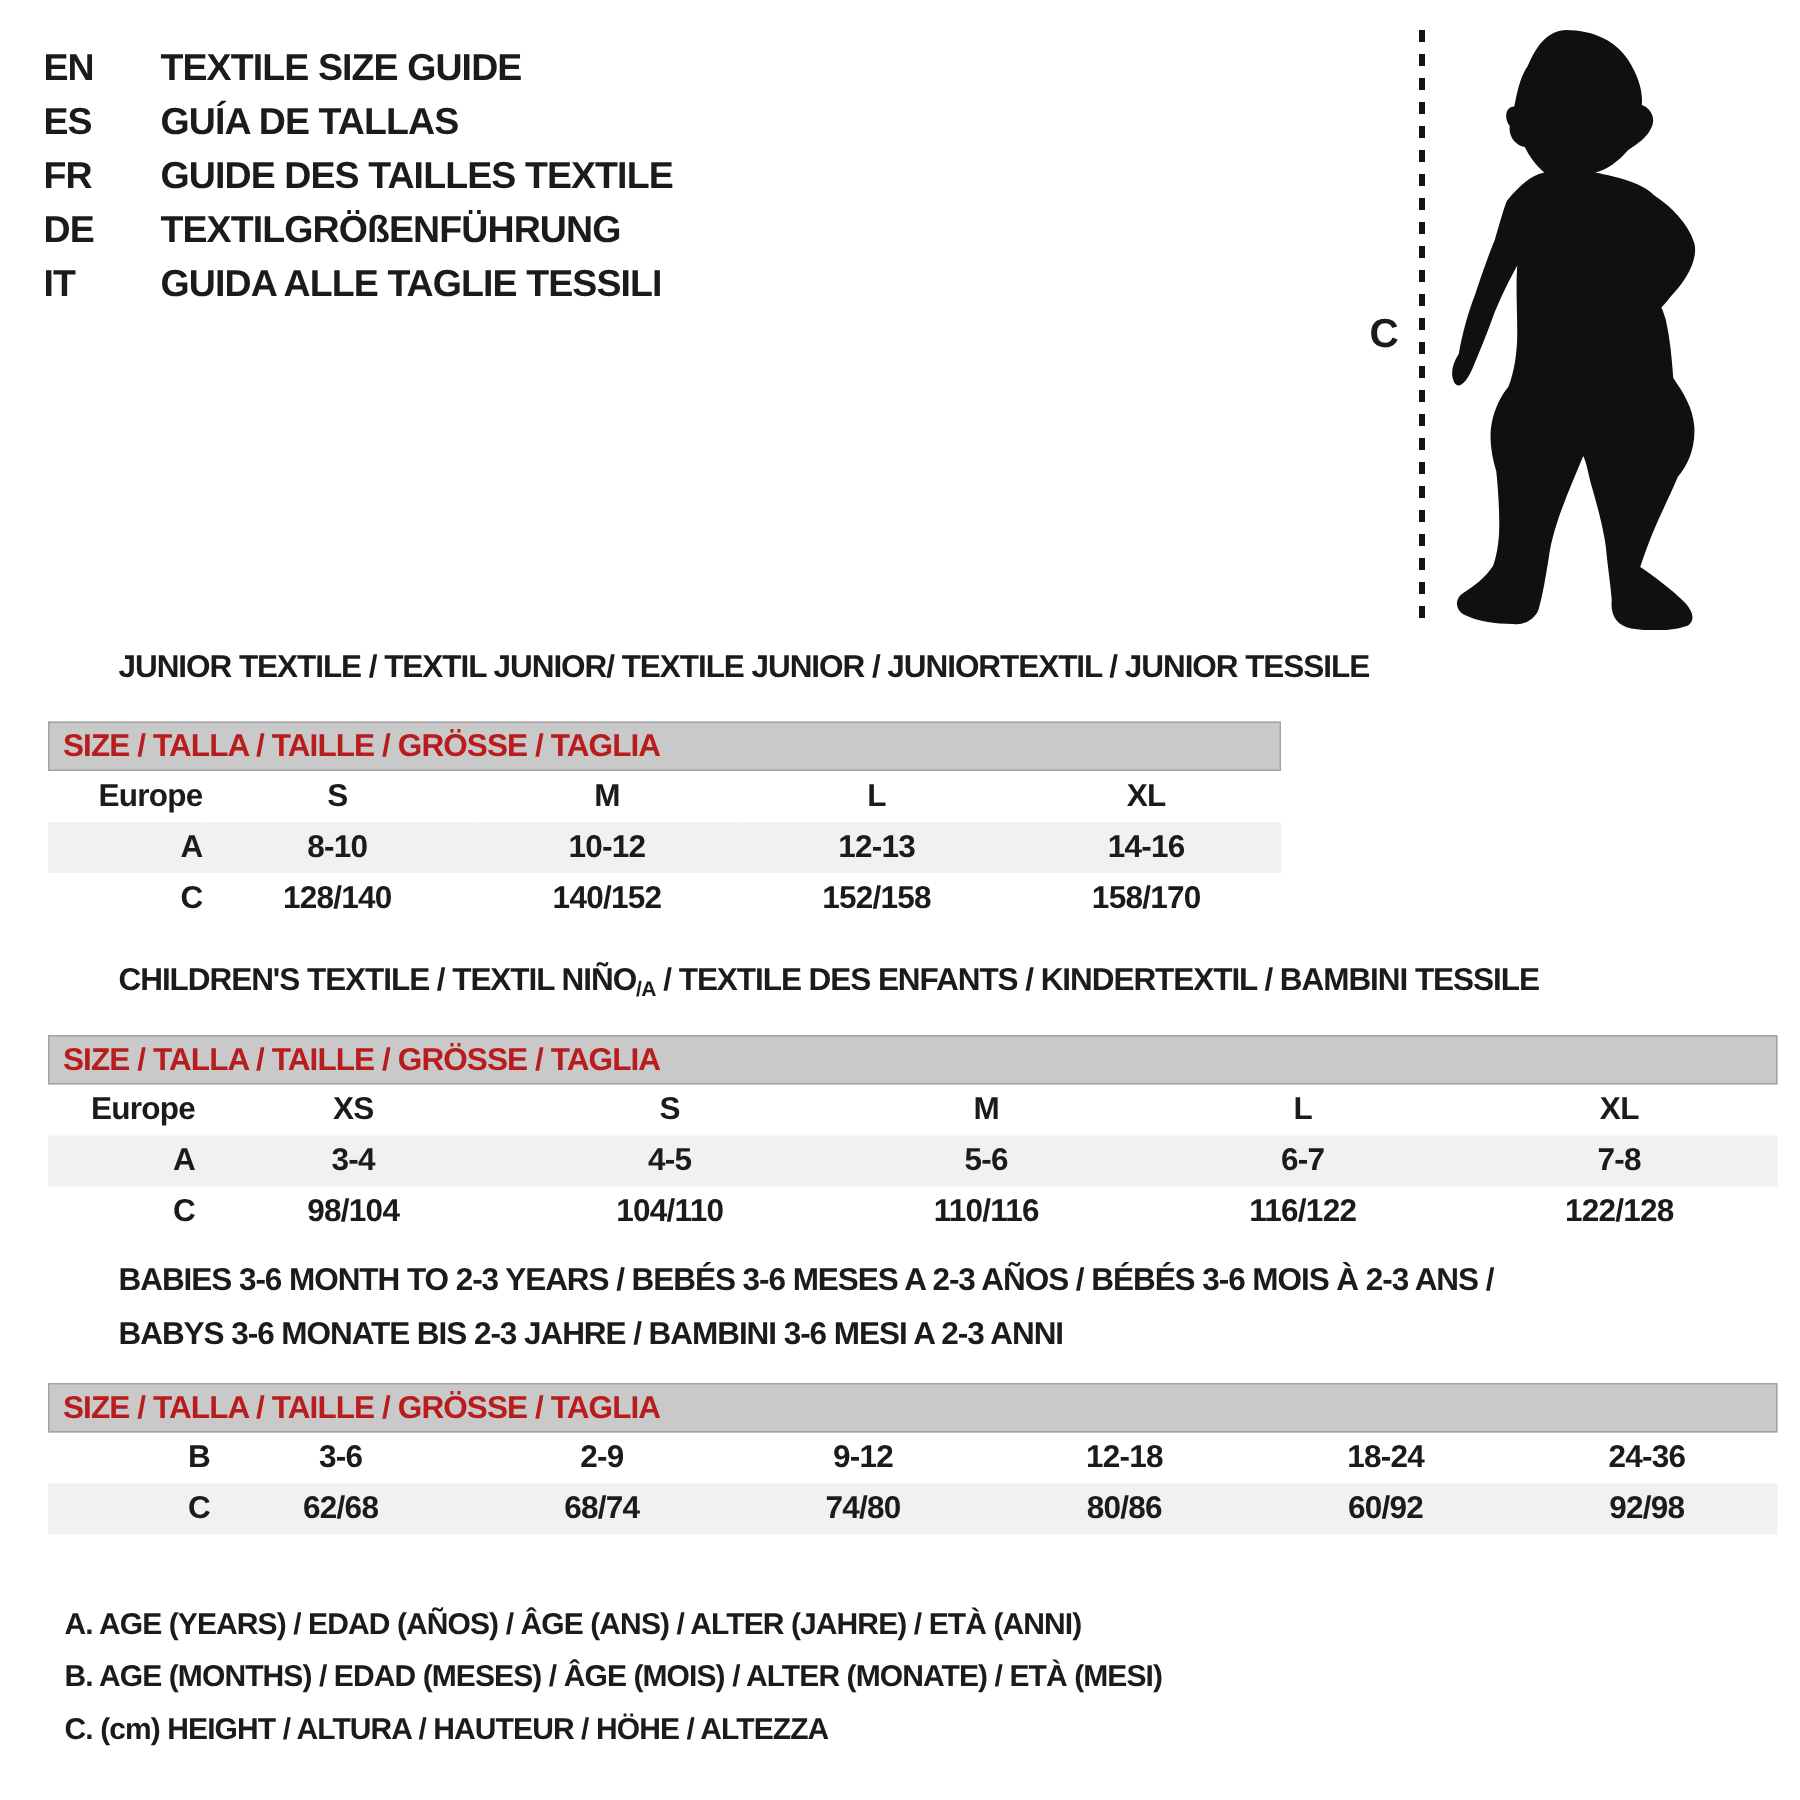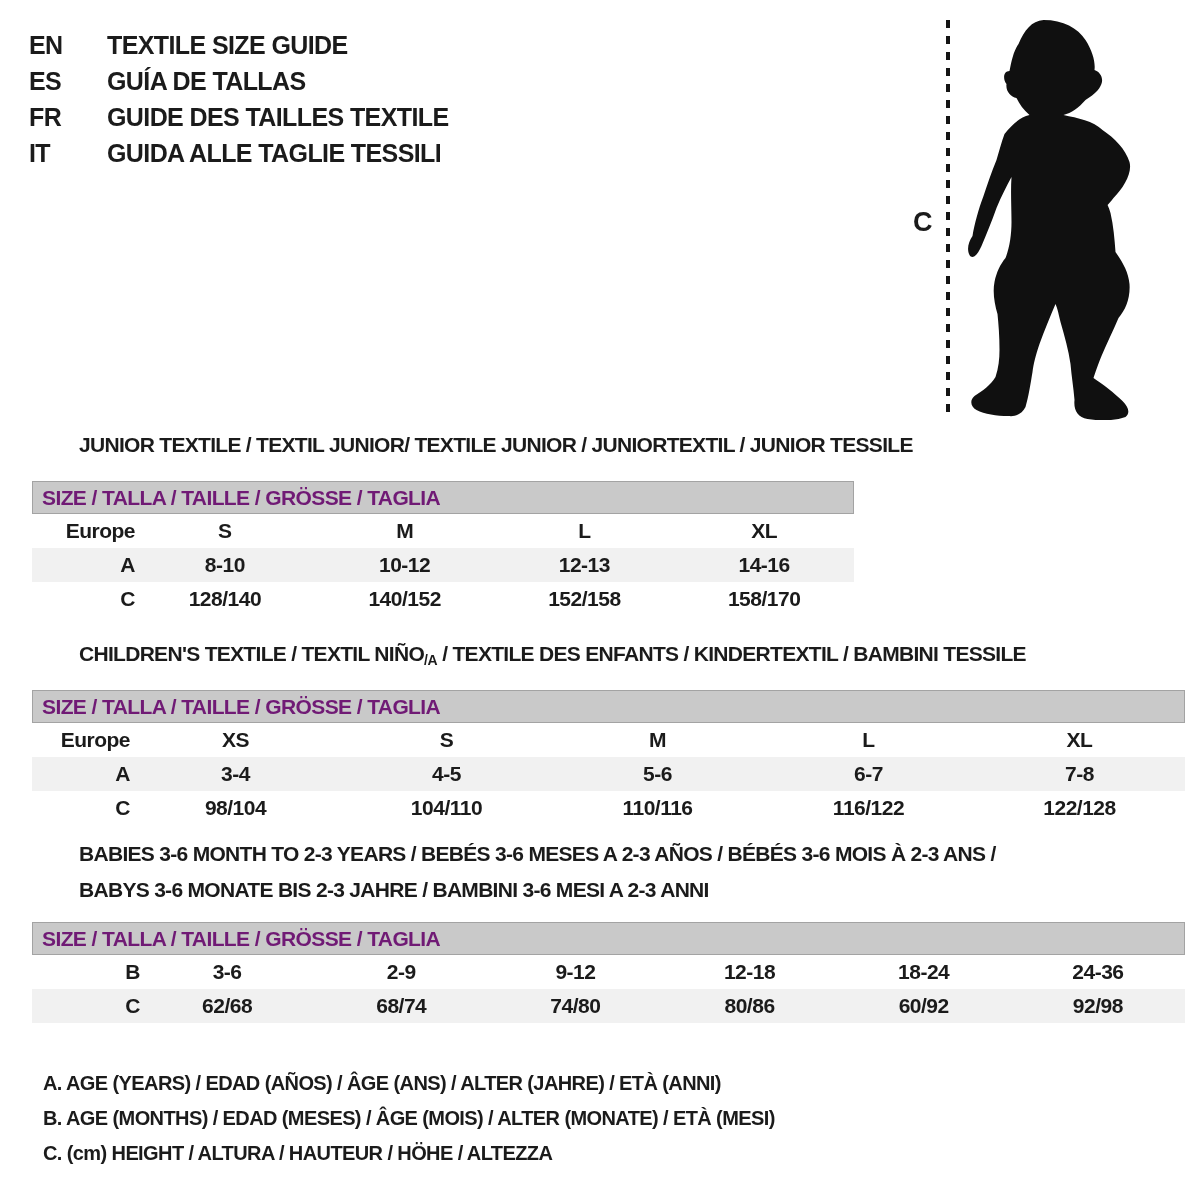--- a/index.html
+++ b/index.html
@@ -25,21 +25,21 @@
   
   .section-heading { position:absolute; left:43px; font-size:21px; font-weight:bold;
                      letter-spacing:-0.7px; white-space:nowrap;margin-left:36px; }
   .section-heading sub { font-size:14px; vertical-align:-4px; letter-spacing:-0.5px; }
   .heading-2line { line-height:36px; }
   
   .size-block { position:absolute; left:32px; }
   .size-bar {
     box-sizing:border-box; height:33px; line-height:31px;
     background:#c9c9c9; border:1px solid #a3a3a3; padding-left:9px;
-    font-size:21px; font-weight:bold; letter-spacing:-0.6px; color:#701a75;
+    font-size:21px; font-weight:bold; letter-spacing:-0.6px; color:#b91c1c;
   }
   .size-table { border-collapse:collapse; table-layout:fixed; width:100%;
                 font-size:21px; font-weight:bold; letter-spacing:-0.5px; }
   .size-table td { height:34px; text-align:center; padding:0; }
   .size-table td.row-label { text-align:right; padding-left:9px; }
   tr.shaded { background:#f1f1f1; }
   .w-junior { width:822px; }
   .w-full { width:1153px; }
   
   .footnotes { position:absolute; left:43px; top:1066px; }
@@ -56,20 +56,24 @@
       <span class="lang-code">EN</span>
       <span class="lang-title">TEXTILE SIZE GUIDE</span>
     </div>
     <div class="lang-row">
       <span class="lang-code">ES</span>
       <span class="lang-title">GUÍA DE TALLAS</span>
     </div>
     <div class="lang-row">
       <span class="lang-code">FR</span>
       <span class="lang-title">GUIDE DES TAILLES TEXTILE</span>
+    </div>
+    <div class="lang-row">
+      <span class="lang-code">DE</span>
+      <span class="lang-title">TEXTILGRÖßENFÜHRUNG</span>
     </div>
     <div class="lang-row">
       <span class="lang-code">IT</span>
       <span class="lang-title">GUIDA ALLE TAGLIE TESSILI</span>
     </div>
   </div>
 
   <div class="dash-line"></div>
   <div class="c-label">C</div>
   <svg class="silhouette" viewBox="0 0 175 400" aria-hidden="true">

